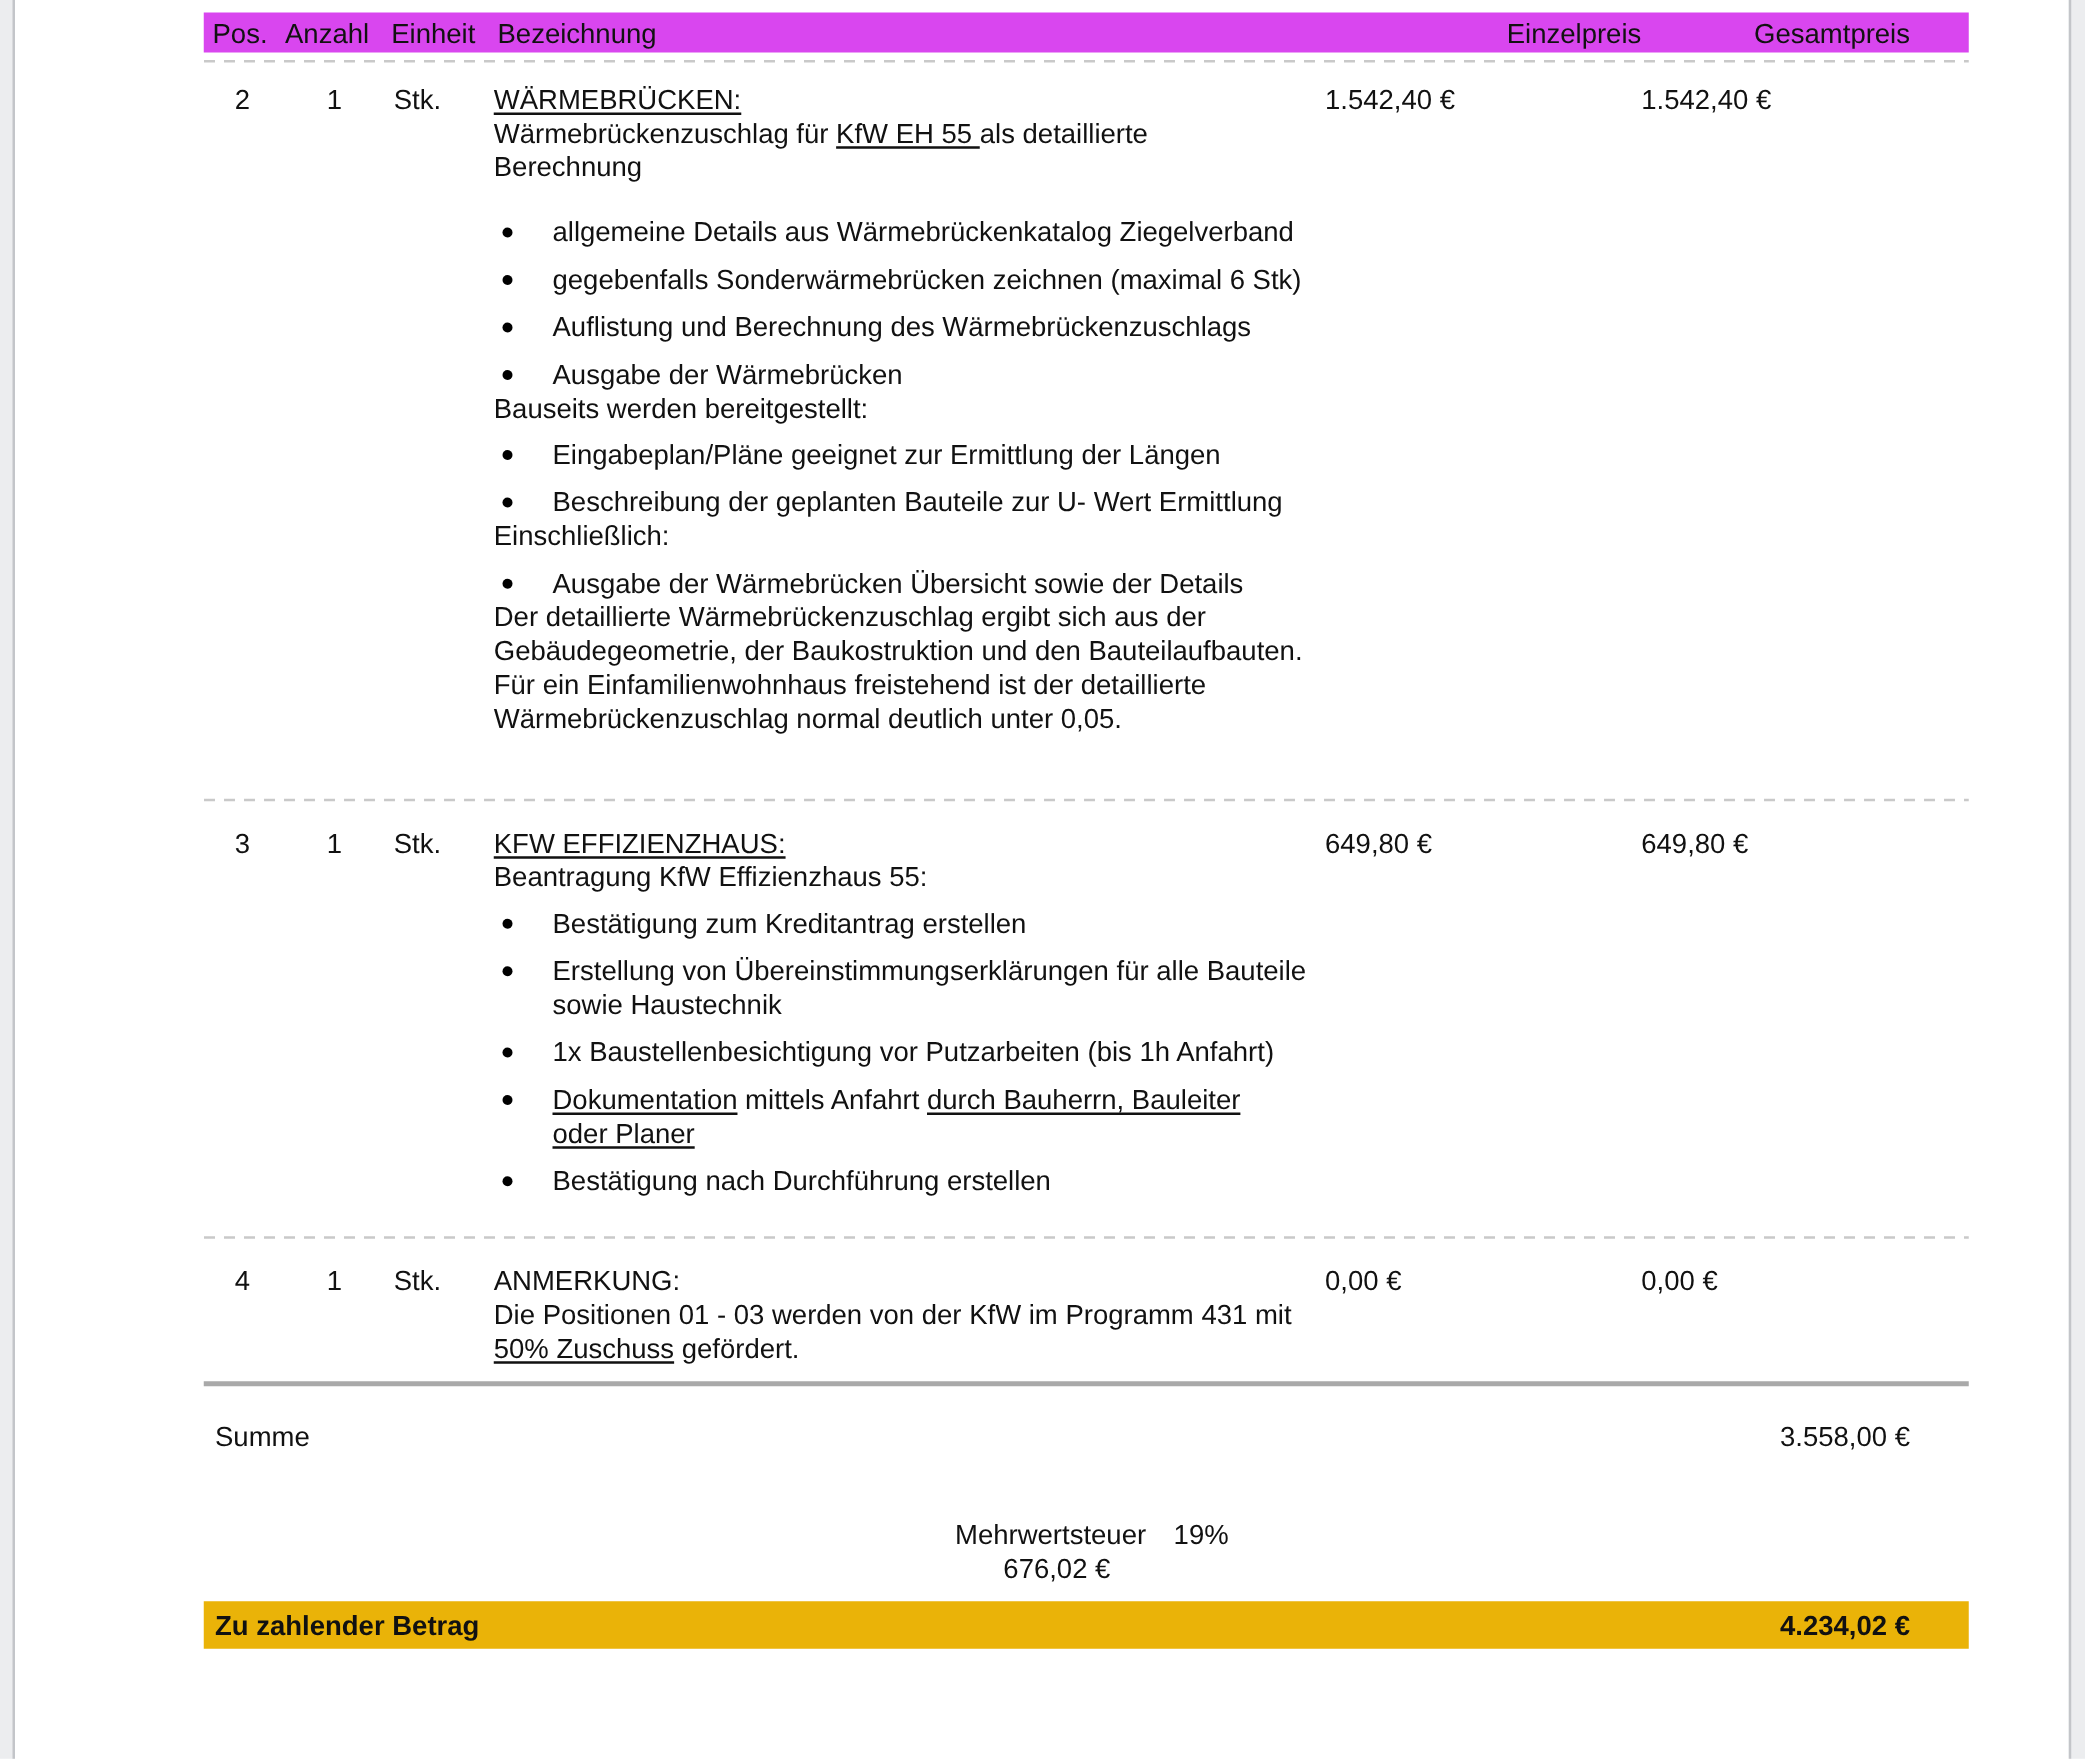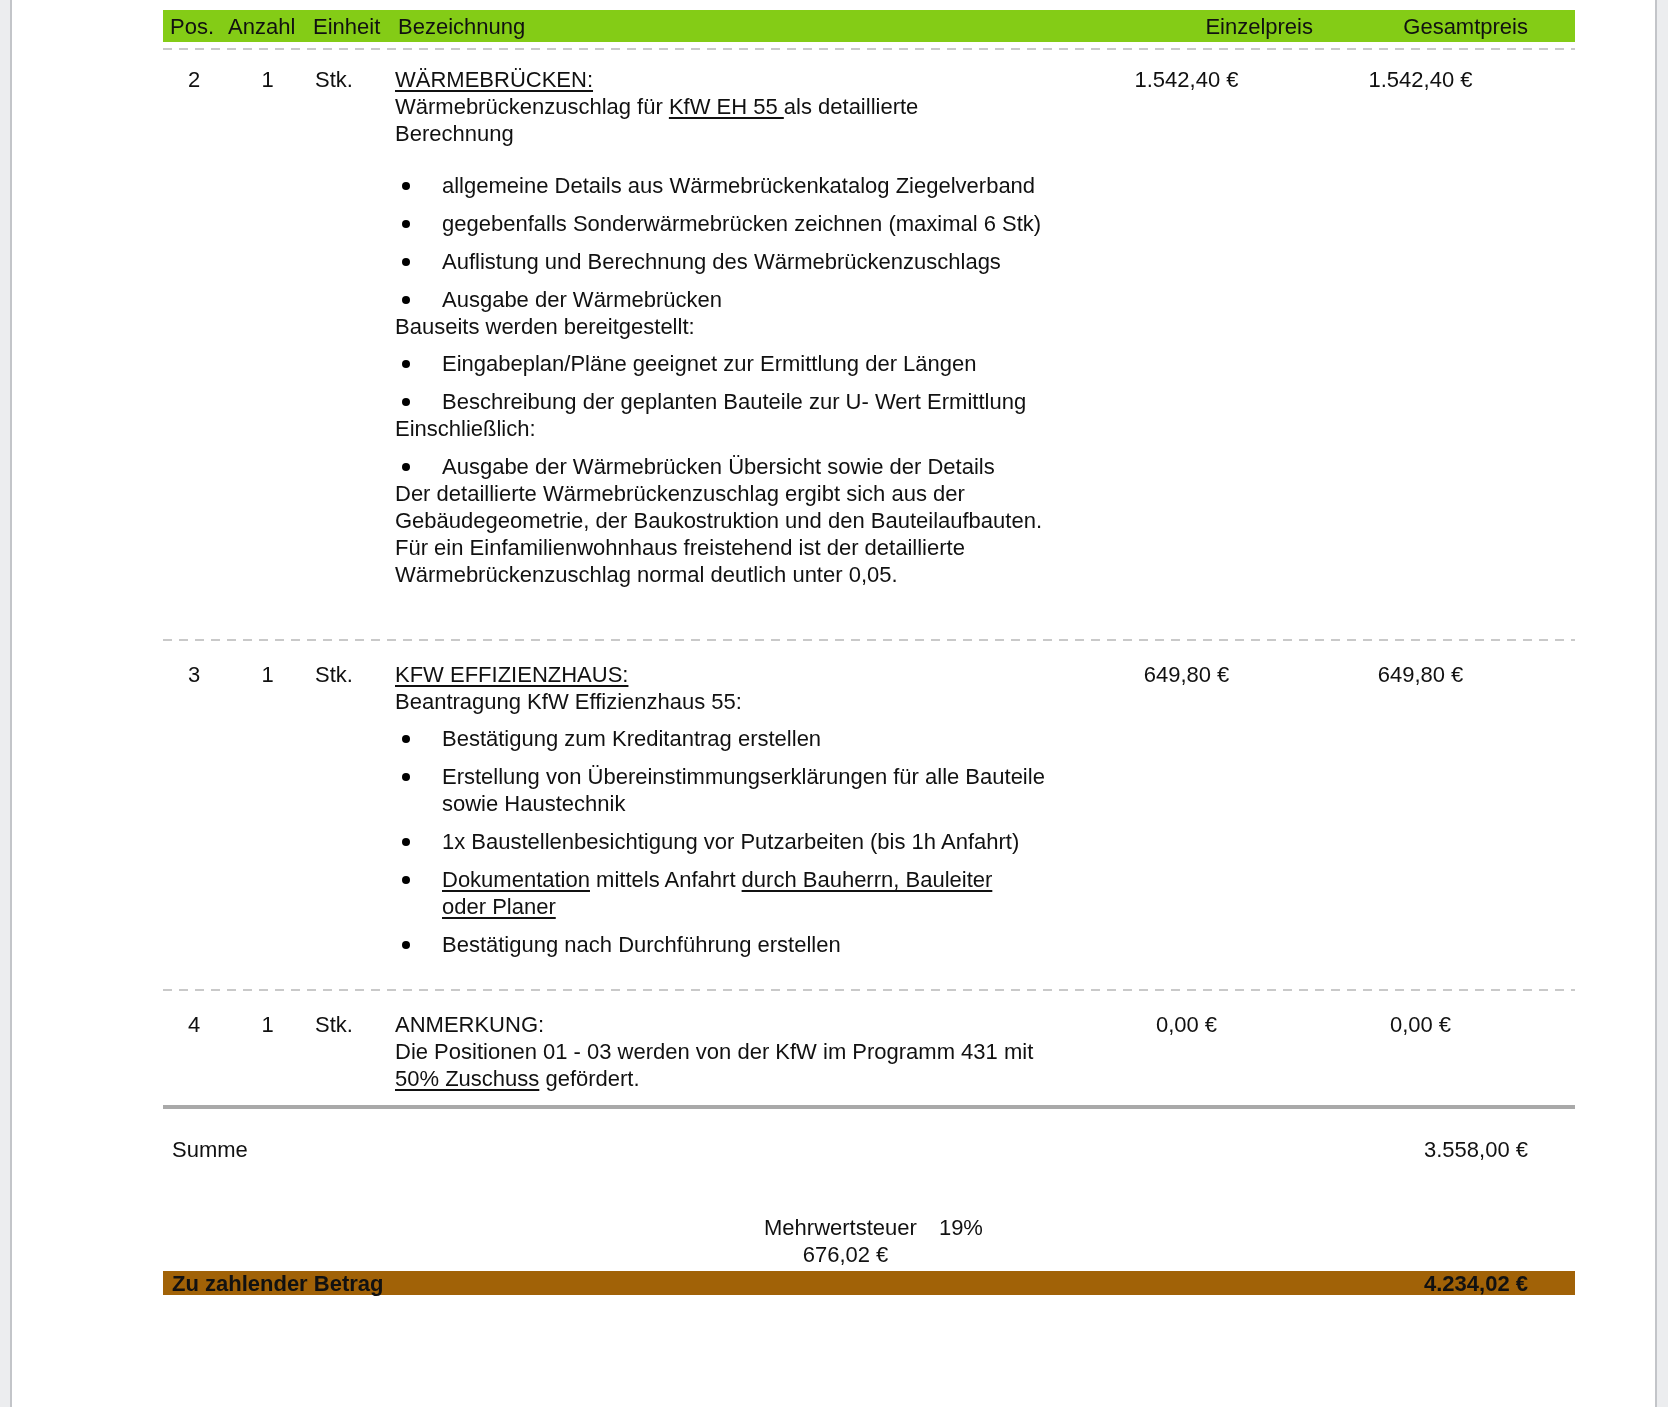--- a/index.html
+++ b/index.html
@@ -11,41 +11,41 @@
   }
   .page-edge{position:absolute;top:0;bottom:0;background:#ecedef;}
   .page-edge.left{left:0;width:10px;border-right:2px solid #c3c5c9;}
   .page-edge.right{right:0;width:11px;border-left:2px solid #c3c5c9;}
 
   .sheet{position:absolute;left:163px;top:0;width:1412px;}
 
   
   .grid{display:grid;grid-template-columns:62px 85px 85px 1fr 253px 262px;}
 
-  .thead{background:#84cc16;margin-top:10px;height:32px;align-items:center;}
+  .thead{background:#d946ef;margin-top:10px;height:32px;align-items:center;}
   .thead .h{white-space:nowrap;}
   .h-pos{padding-left:7px;}
   .h-anzahl{padding-left:3px;}
   .h-einheit{padding-left:3px;}
   .h-bez{padding-left:3px;}
   .h-right{text-align:right;}
   .h-gesamt{padding-right:47px;}
 
   .dashed{height:2px;background:repeating-linear-gradient(to right,#c9c9c9 0,#c9c9c9 9px,transparent 9px,transparent 16px);}
   .dash-top{margin-top:6px;}
 
   .item{align-content:start;}
   .item.r2{padding:16px 0 51px;}
   .item.r3{padding:20px 0 31px;}
   .item.r4{padding:20px 0 13px;}
 
   .c-pos{text-align:center;}
   .c-anzahl{text-align:center;}
   .c-einheit{padding-left:5px;}
-  .price{text-align:center;white-space:nowrap;}
+  .price{text-align:left;white-space:nowrap;}
   .price.total{padding-right:47px;}
   .title{text-decoration:underline;text-underline-offset:3px;}
   .title.nou{text-decoration:none;}
 
   .body-cell{grid-column:4;grid-row:2;max-width:700px;}
   .body-cell p{margin:0;white-space:pre-line;}
   .p-intro{margin-top:22px;}
   .p-sub1{margin-top:26px;}
   .p-sub2{margin-top:24px;}
   .p-outro{margin-top:27px;}
@@ -59,21 +59,21 @@
   ul.blist li{position:relative;margin-bottom:11px;white-space:pre-line;}
   ul.blist li:last-child{margin-bottom:0;}
   ul.blist li::before{content:"";position:absolute;left:-40px;top:10px;width:8px;height:8px;border-radius:50%;background:#000;}
 
   .note-block{margin:0;white-space:pre-line;}
 
   .sumline{height:4px;background:#a9a9a9;}
   .totrow{display:flex;justify-content:space-between;align-items:center;}
   .tot-summe{margin-top:27px;}
   .tot-mwst{margin-top:51px;flex-direction:column;}
-  .tot-final{margin-top:3px;height:24px;background:#a16207;font-weight:bold;}
+  .tot-final{margin-top:13px;height:38px;background:#eab308;font-weight:bold;}
   .tot-label{padding-left:9px;}
   .tot-value{padding-right:47px;}
   .mwst-rate{margin-left:22px;}
 </style>
 </head>
 <body>
 
 <div class="page-edge left"></div>
 <div class="page-edge right"></div>
 

